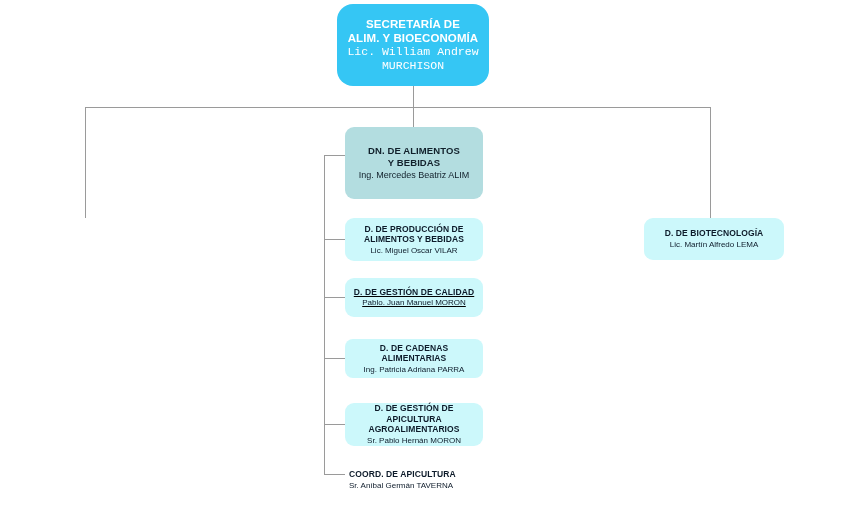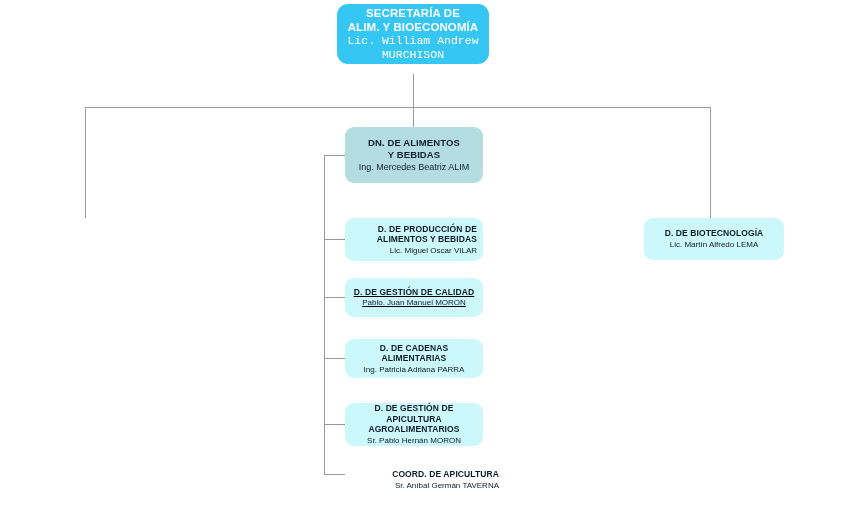--- a/index.html
+++ b/index.html
@@ -91,21 +91,21 @@
   }
   .node.light .person {
     color: #0d1b2a;
     font-size: 8px;
     line-height: 11px;
   }
 
   
   .node.plain {
     background: transparent;
-    align-items: flex-end;
+    align-items: flex-start;
     text-align: left;
     padding: 0;
   }
   .node.plain .title {
     color: #0d1b2a;
     font-size: 8.5px;
     line-height: 12px;
   }
   .node.plain .person {
     color: #0d1b2a;
@@ -130,51 +130,51 @@
 
   <div class="conn v" style="left:324px; top:155px; height:319px;"></div>
 
   <div class="conn h" style="left:324px; top:155px; width:21px;"></div>
   <div class="conn h" style="left:324px; top:239px; width:21px;"></div>
   <div class="conn h" style="left:324px; top:297px; width:21px;"></div>
   <div class="conn h" style="left:324px; top:358px; width:21px;"></div>
   <div class="conn h" style="left:324px; top:424px; width:21px;"></div>
   <div class="conn h" style="left:324px; top:474px; width:21px;"></div>
 
-  <div class="node root" style="left:337px; top:4px; width:152px; height:60px;">
+  <div class="node root" style="left:337px; top:4px; width:152px; height:82px;border-radius:16px;">
     <div class="title">SECRETARÍA DE</div>
     <div class="title">ALIM. Y BIOECONOMÍA</div>
     <div class="person">Lic. William Andrew</div>
     <div class="person">MURCHISON</div>
   </div>
 
 
-  <div class="node dn" style="left:345px; top:127px; width:138px; height:56px;">
+  <div class="node dn" style="left:345px; top:127px; width:138px; height:72px;">
     <div class="title">DN. DE ALIMENTOS</div>
     <div class="title">Y BEBIDAS</div>
     <div class="person">Ing. Mercedes Beatriz ALIM</div>
   </div>
 
   <div class="node light" style="left:644px; top:218px; width:140px; height:42px;align-items:center;">
     <div class="title">D. DE BIOTECNOLOGÍA</div>
     <div class="person">Lic. Martín Alfredo LEMA</div>
   </div>
 
-  <div class="node light" style="left:345px; top:218px; width:138px; height:43px;align-items:flex-end;">
+  <div class="node light" style="left:345px; top:218px; width:138px; height:43px;">
     <div class="title">D. DE PRODUCCIÓN DE</div>
     <div class="title">ALIMENTOS Y BEBIDAS</div>
     <div class="person">Lic. Miguel Oscar VILAR</div>
   </div>
 
   <div class="node light" style="left:345px; top:278px; width:138px; height:39px;text-decoration:underline;">
     <div class="title">D. DE GESTIÓN DE CALIDAD</div>
     <div class="person">Pablo. Juan Manuel MORON</div>
   </div>
 
-  <div class="node light" style="left:345px; top:339px; width:138px; height:39px;">
+  <div class="node light" style="left:345px; top:339px; width:138px; height:39px;border-radius:8px;">
     <div class="title">D. DE CADENAS ALIMENTARIAS</div>
     <div class="person">Ing. Patricia Adriana PARRA</div>
   </div>
 
   <div class="node light" style="left:345px; top:403px; width:138px; height:43px;">
     <div class="title">D. DE GESTIÓN DE APICULTURA</div>
     <div class="title">AGROALIMENTARIOS</div>
     <div class="person">Sr. Pablo Hernán MORON</div>
   </div>
 

